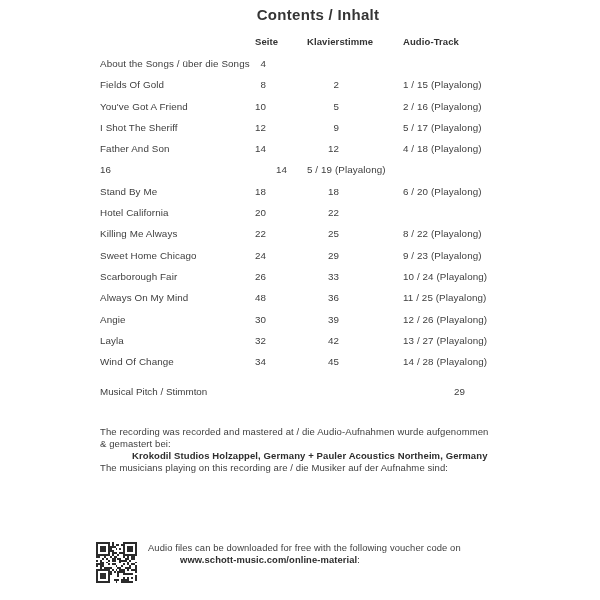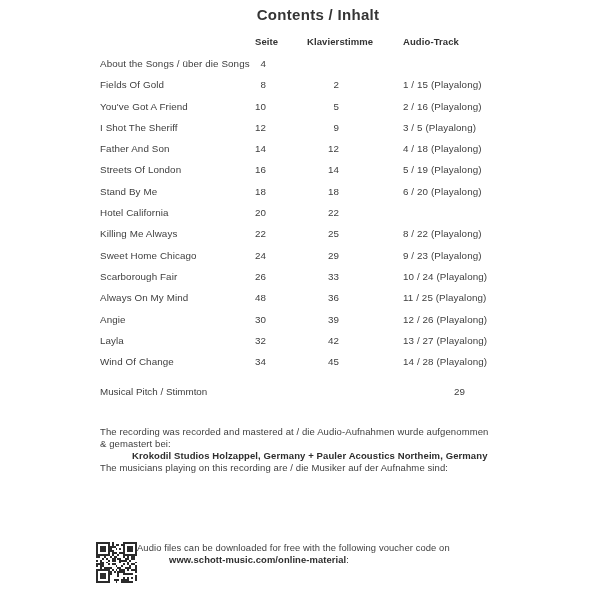--- a/index.html
+++ b/index.html
@@ -27,21 +27,21 @@
   .note {
     position:absolute; left:100px; right:40px;
     font-size:9.5px; line-height:12.2px; letter-spacing:.1px;
   }
   .recording-note { top:426px; }
   .musicians-note { top:462px; line-height:11.6px; }
   .bold { font-weight:700; color:#2d2d2d;margin-left:32px; }
   .musician-line { font-weight:700; color:#2d2d2d; }
   .download-note {
     position:absolute; top:542px; left:96px; right:40px;
-    display:flex; align-items:flex-start;
+    display:flex; gap:11px; align-items:flex-start;
   }
   .qr { width:41px; height:41px; flex:0 0 41px; }
   .dl-text { font-size:9.4px; line-height:11.9px; letter-spacing:.1px; }
   .dl-para + .dl-para { margin-top:5px; }
 </style>
 </head>
 <body>
 
 <div class="page">
 
@@ -70,30 +70,29 @@
       <div class="toc-row toc-grid">
         <span class="cell-title">You've Got A Friend</span>
         <span class="cell-seite"><span class="num-s">10</span></span>
         <span class="cell-klavier"><span class="num-k">5</span></span>
         <span class="cell-audio">2 / 16 (Playalong)</span>
       </div>
       <div class="toc-row toc-grid">
         <span class="cell-title">I Shot The Sheriff</span>
         <span class="cell-seite"><span class="num-s">12</span></span>
         <span class="cell-klavier"><span class="num-k">9</span></span>
-        <span class="cell-audio">3 / 5 (Playalong)</span>
+        <span class="cell-audio">5 / 17 (Playalong)</span>
       </div>
       <div class="toc-row toc-grid">
         <span class="cell-title">Father And Son</span>
         <span class="cell-seite"><span class="num-s">14</span></span>
         <span class="cell-klavier"><span class="num-k">12</span></span>
         <span class="cell-audio">4 / 18 (Playalong)</span>
       </div>
       <div class="toc-row toc-grid">
-        <span class="cell-title">Streets Of London</span>
         <span class="cell-seite"><span class="num-s">16</span></span>
         <span class="cell-klavier"><span class="num-k">14</span></span>
         <span class="cell-audio">5 / 19 (Playalong)</span>
       </div>
       <div class="toc-row toc-grid">
         <span class="cell-title">Stand By Me</span>
         <span class="cell-seite"><span class="num-s">18</span></span>
         <span class="cell-klavier"><span class="num-k">18</span></span>
         <span class="cell-audio">6 / 20 (Playalong)</span>
       </div>

